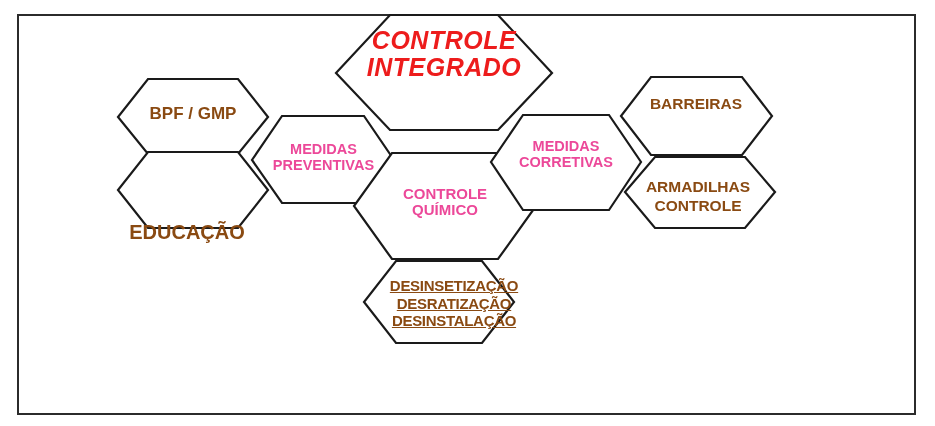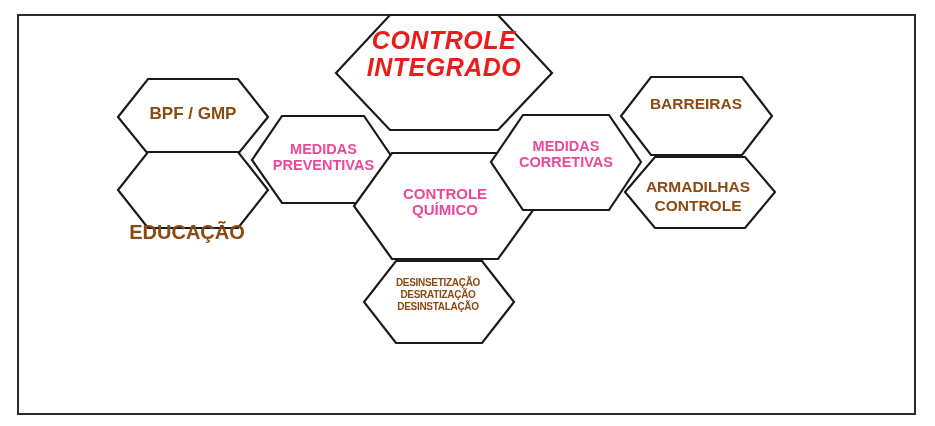--- a/index.html
+++ b/index.html
@@ -71,21 +71,21 @@
   <div class="hexlabel t-brown" style="left:118px;top:105px;width:150px;font-size:17px;">BPF / GMP</div>
 
   <div class="hexlabel t-brown" style="left:112px;top:182px;width:150px;font-size:20px;margin-top:40px;">EDUCAÇÃO</div>
 
   <div class="hexlabel t-darkred" style="left:250px;top:142px;width:147px;font-size:14.5px;">MEDIDAS
 PREVENTIVAS</div>
 
   <div class="hexlabel t-darkred" style="left:354px;top:186px;width:182px;font-size:15px;">CONTROLE
 QUÍMICO</div>
 
-  <div class="hexlabel t-brown cond" style="left:360px;top:277px;width:156px;font-size:10px;line-height:1.18;">DESINSETIZAÇÃO
+  <div class="hexlabel t-brown cond" style="left:376px;top:277px;width:156px;font-size:15px;line-height:1.18;text-decoration:underline;">DESINSETIZAÇÃO
 DESRATIZAÇÃO
 DESINSTALAÇÃO</div>
 
   <div class="hexlabel t-darkred" style="left:492px;top:139px;width:148px;font-size:14.5px;">MEDIDAS
 CORRETIVAS</div>
 
   <div class="hexlabel t-brown" style="left:621px;top:96px;width:150px;font-size:15.5px;">BARREIRAS</div>
 
   <div class="hexlabel t-brown" style="left:620px;top:177px;width:156px;font-size:15.5px;line-height:1.25;">ARMADILHAS
 CONTROLE</div>

